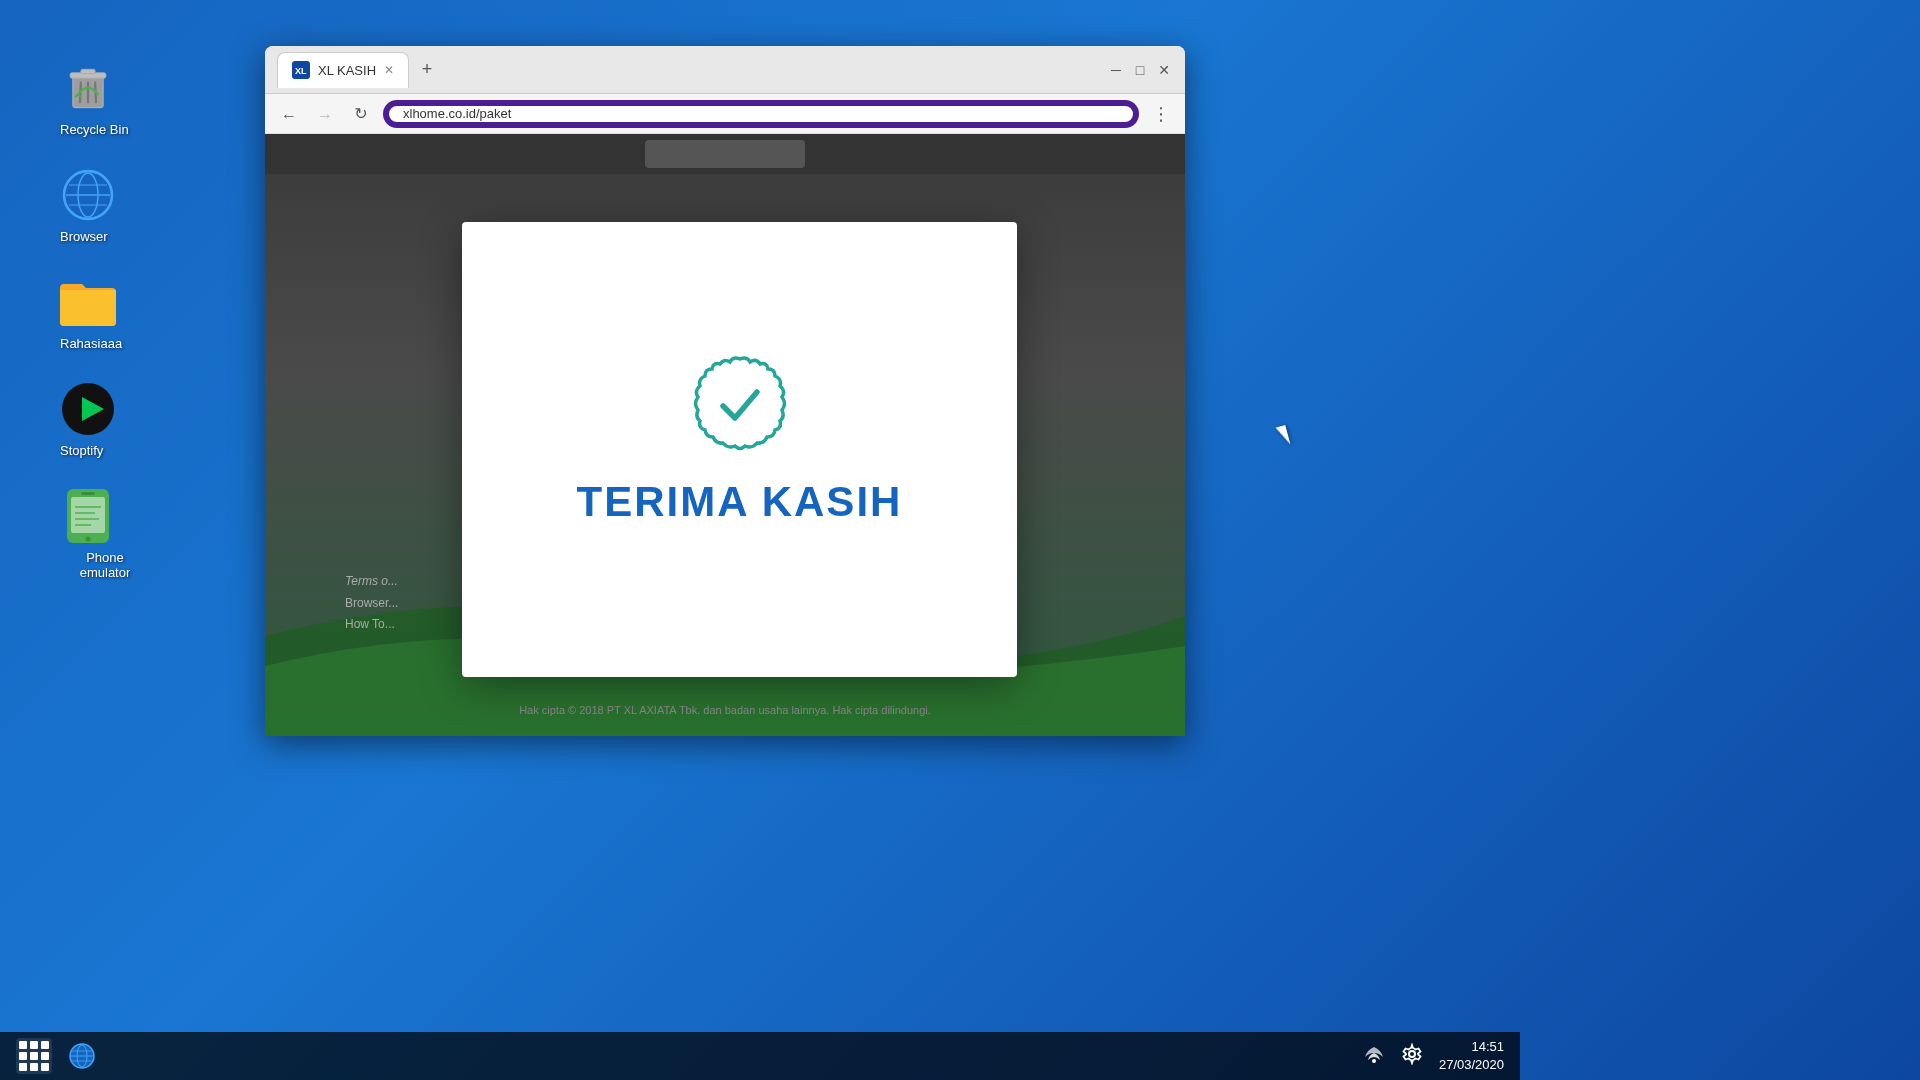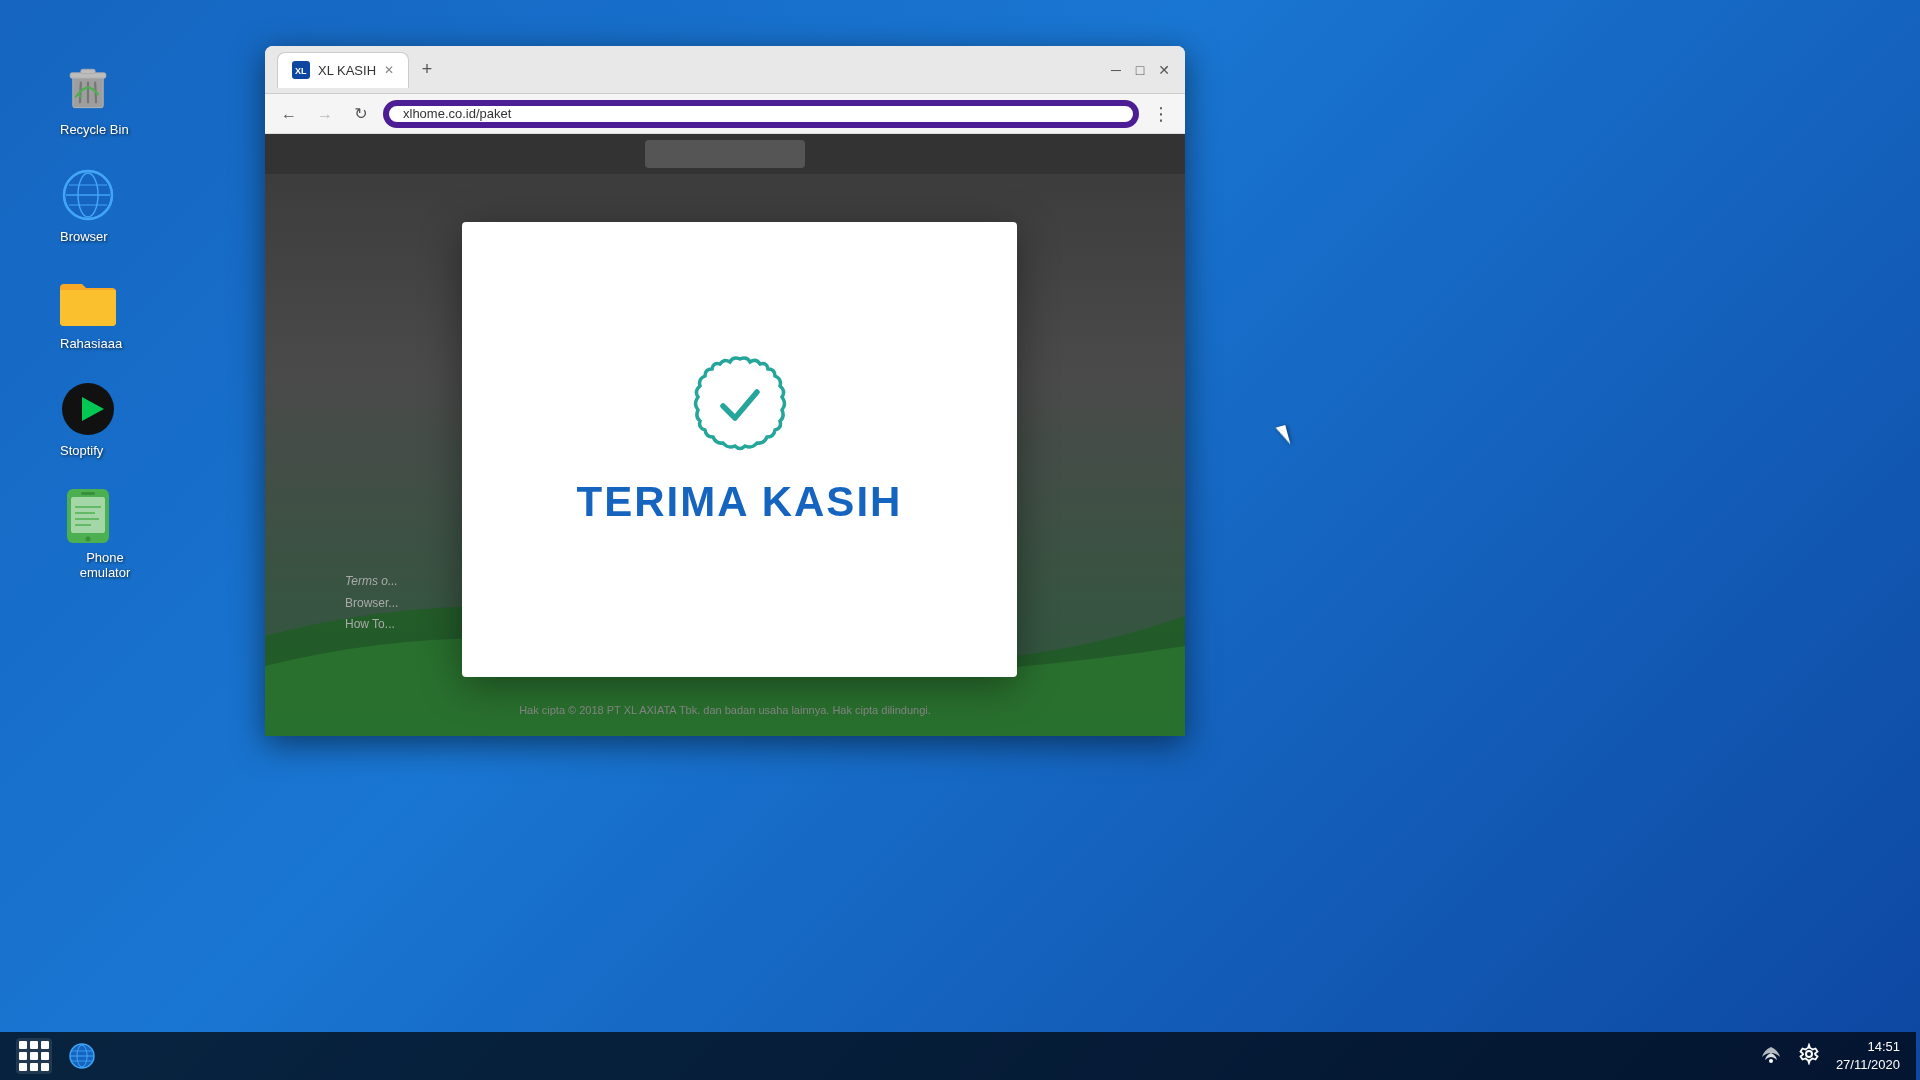--- a/index.html
+++ b/index.html
@@ -271,21 +271,21 @@
       font-size: 18px;
       color: #333;
       line-height: 1.6;
     }
 
     
     .taskbar {
       position: absolute;
       bottom: 0;
       left: 0;
-      width: 1916px;
+      width: 1520px;
       height: 48px;
       background: rgba(0,0,0,0.7);
       display: flex;
       align-items: center;
       padding: 0 16px;
       gap: 12px;
     }
 
     .taskbar-start {
       width: 36px;
@@ -545,16 +545,16 @@
     </div>
 
     <div class="taskbar-icon">
       <svg width="22" height="22" viewBox="0 0 22 22" xmlns="http://www.w3.org/2000/svg">
         <circle cx="11" cy="11" r="3" fill="none" stroke="white" stroke-width="2"></circle>
         <path d="M11 2 L12 5 Q13.5 5.5 14.5 6.5 L17.5 5.5 L19.5 8.5 L17 10.5 Q17.2 11 17.2 11.5 L19.5 13.5 L17.5 16.5 L14.5 15.5 Q13.5 16.5 12 17 L11 20 L10 17 Q8.5 16.5 7.5 15.5 L4.5 16.5 L2.5 13.5 L5 11.5 Q4.8 11 4.8 10.5 L2.5 8.5 L4.5 5.5 L7.5 6.5 Q8.5 5.5 10 5 Z" fill="none" stroke="white" stroke-width="1.8"></path>
       </svg>
     </div>
     <div class="taskbar-clock">
       <div>14:51</div>
-      <div>27/11/2020</div>
+      <div>27/03/2020</div>
     </div>
   </div>
 </div>
 
 </body></html>

